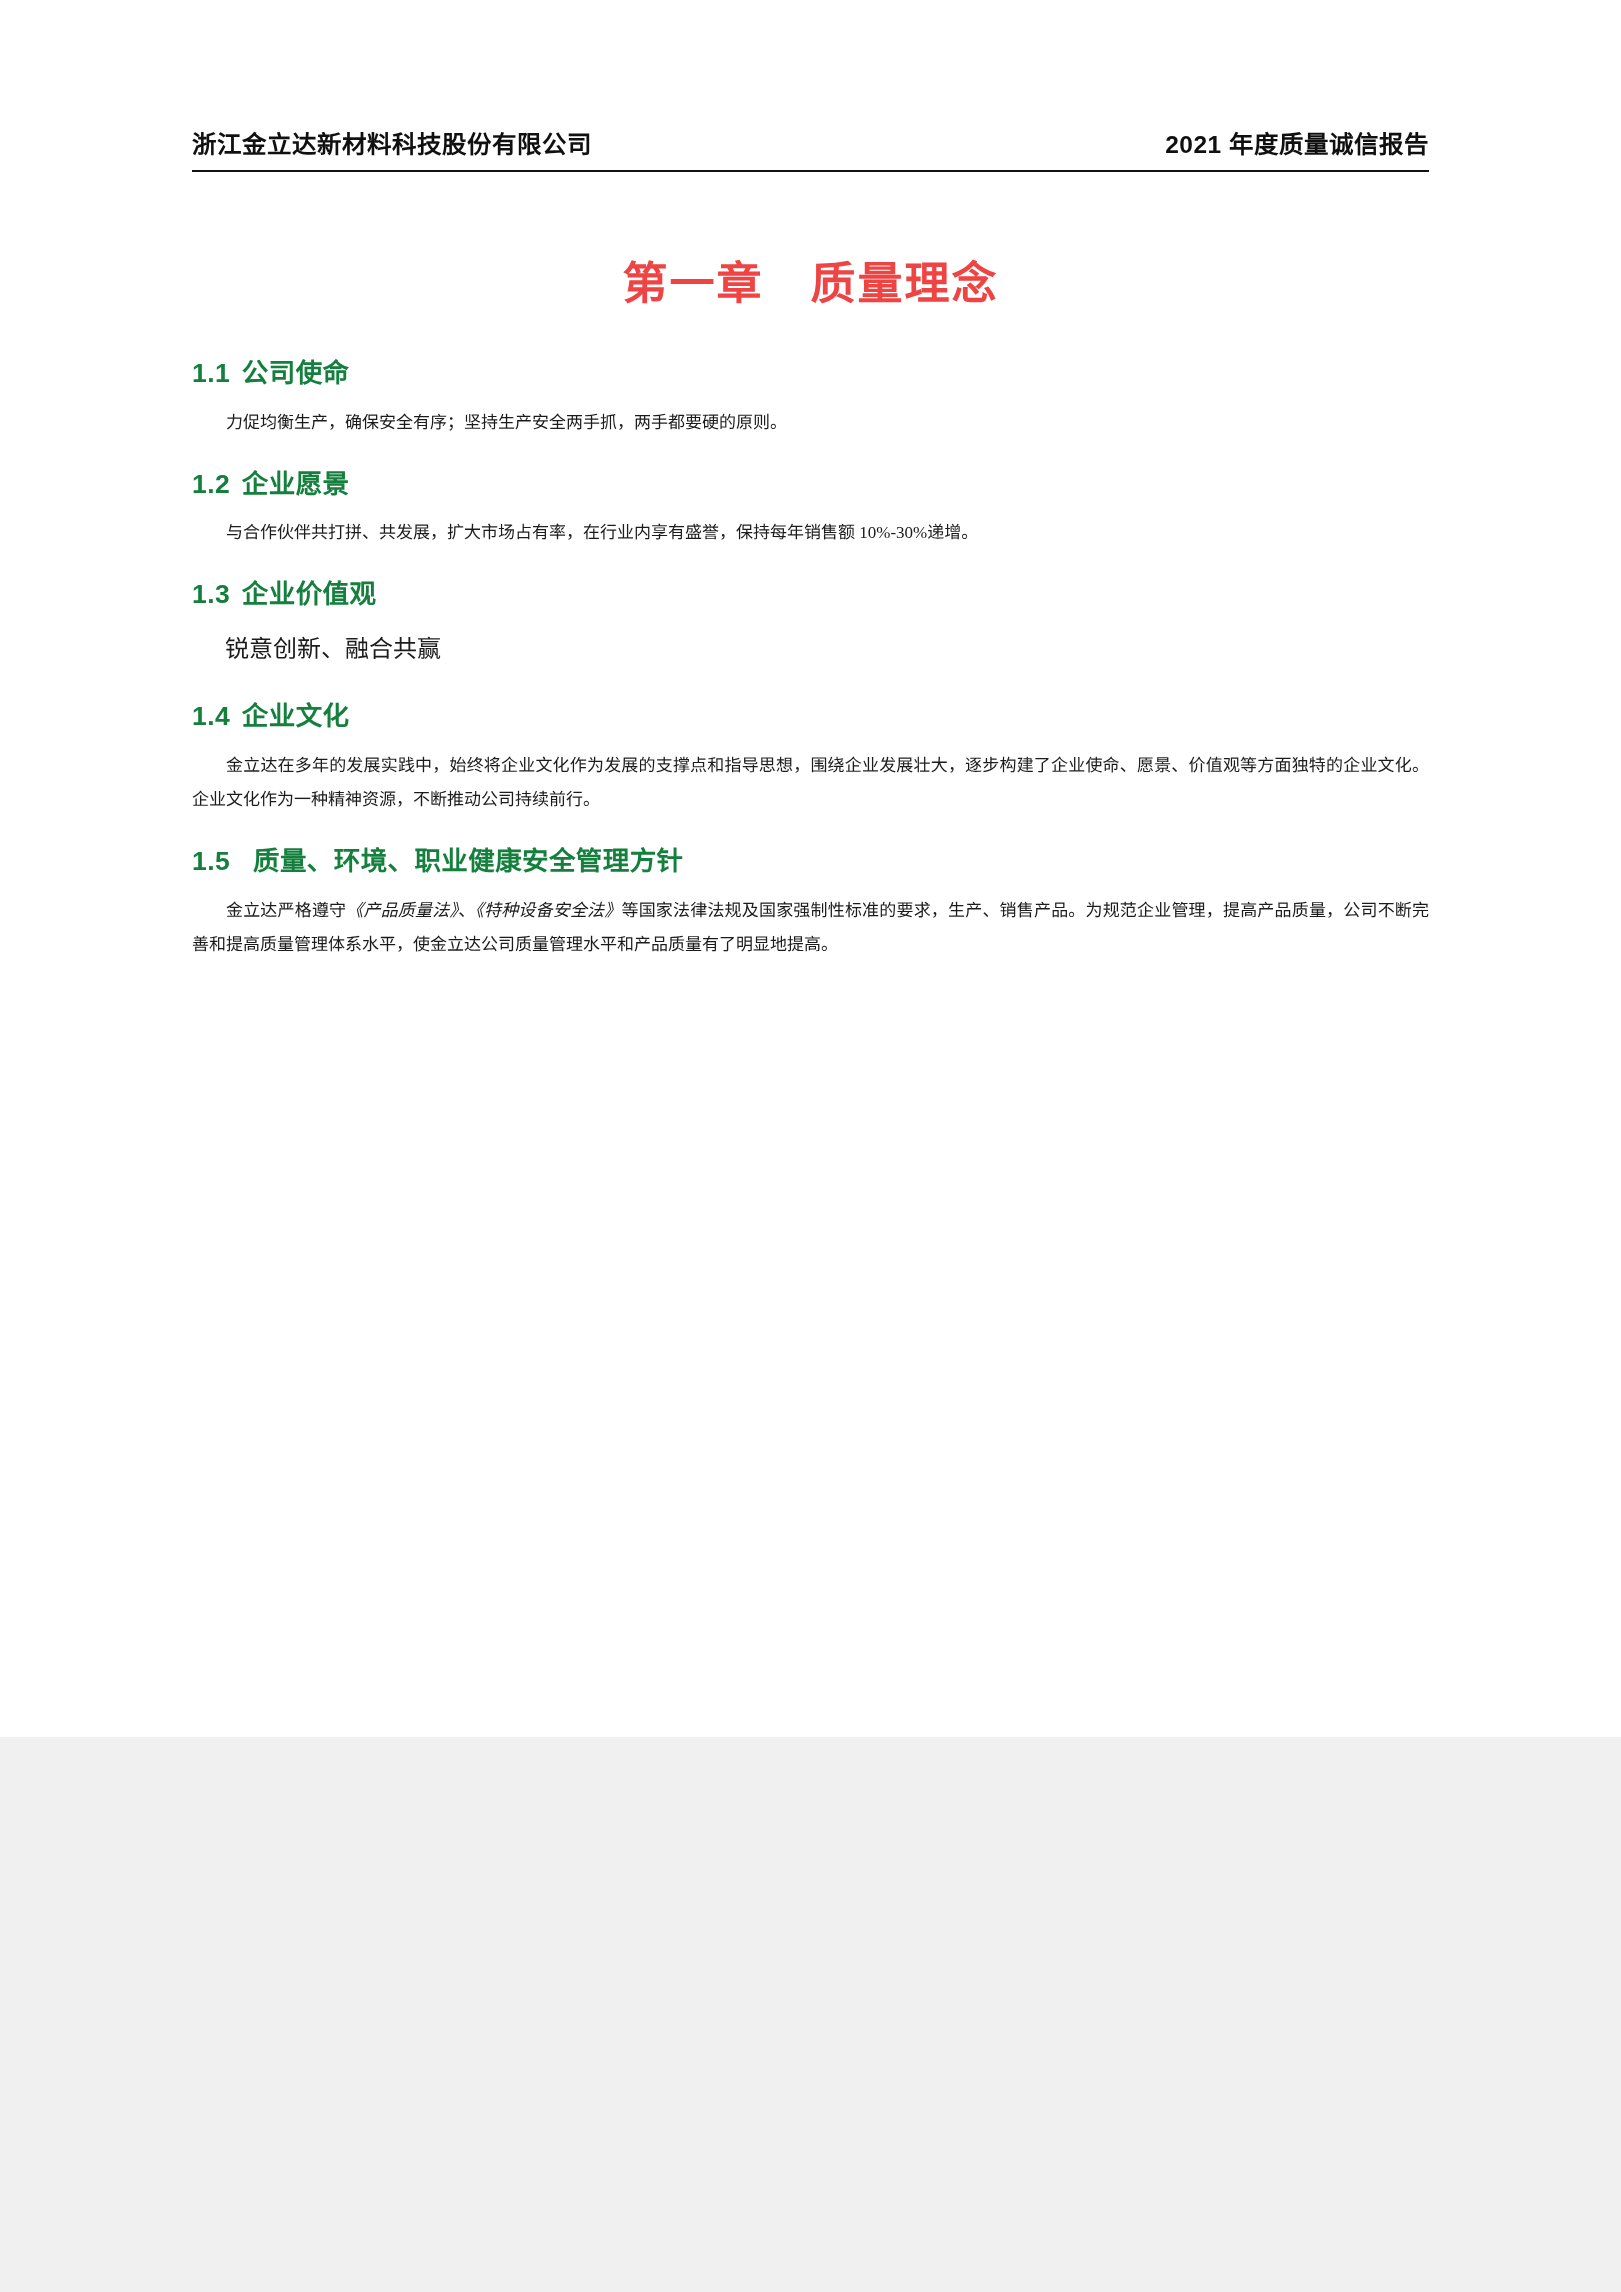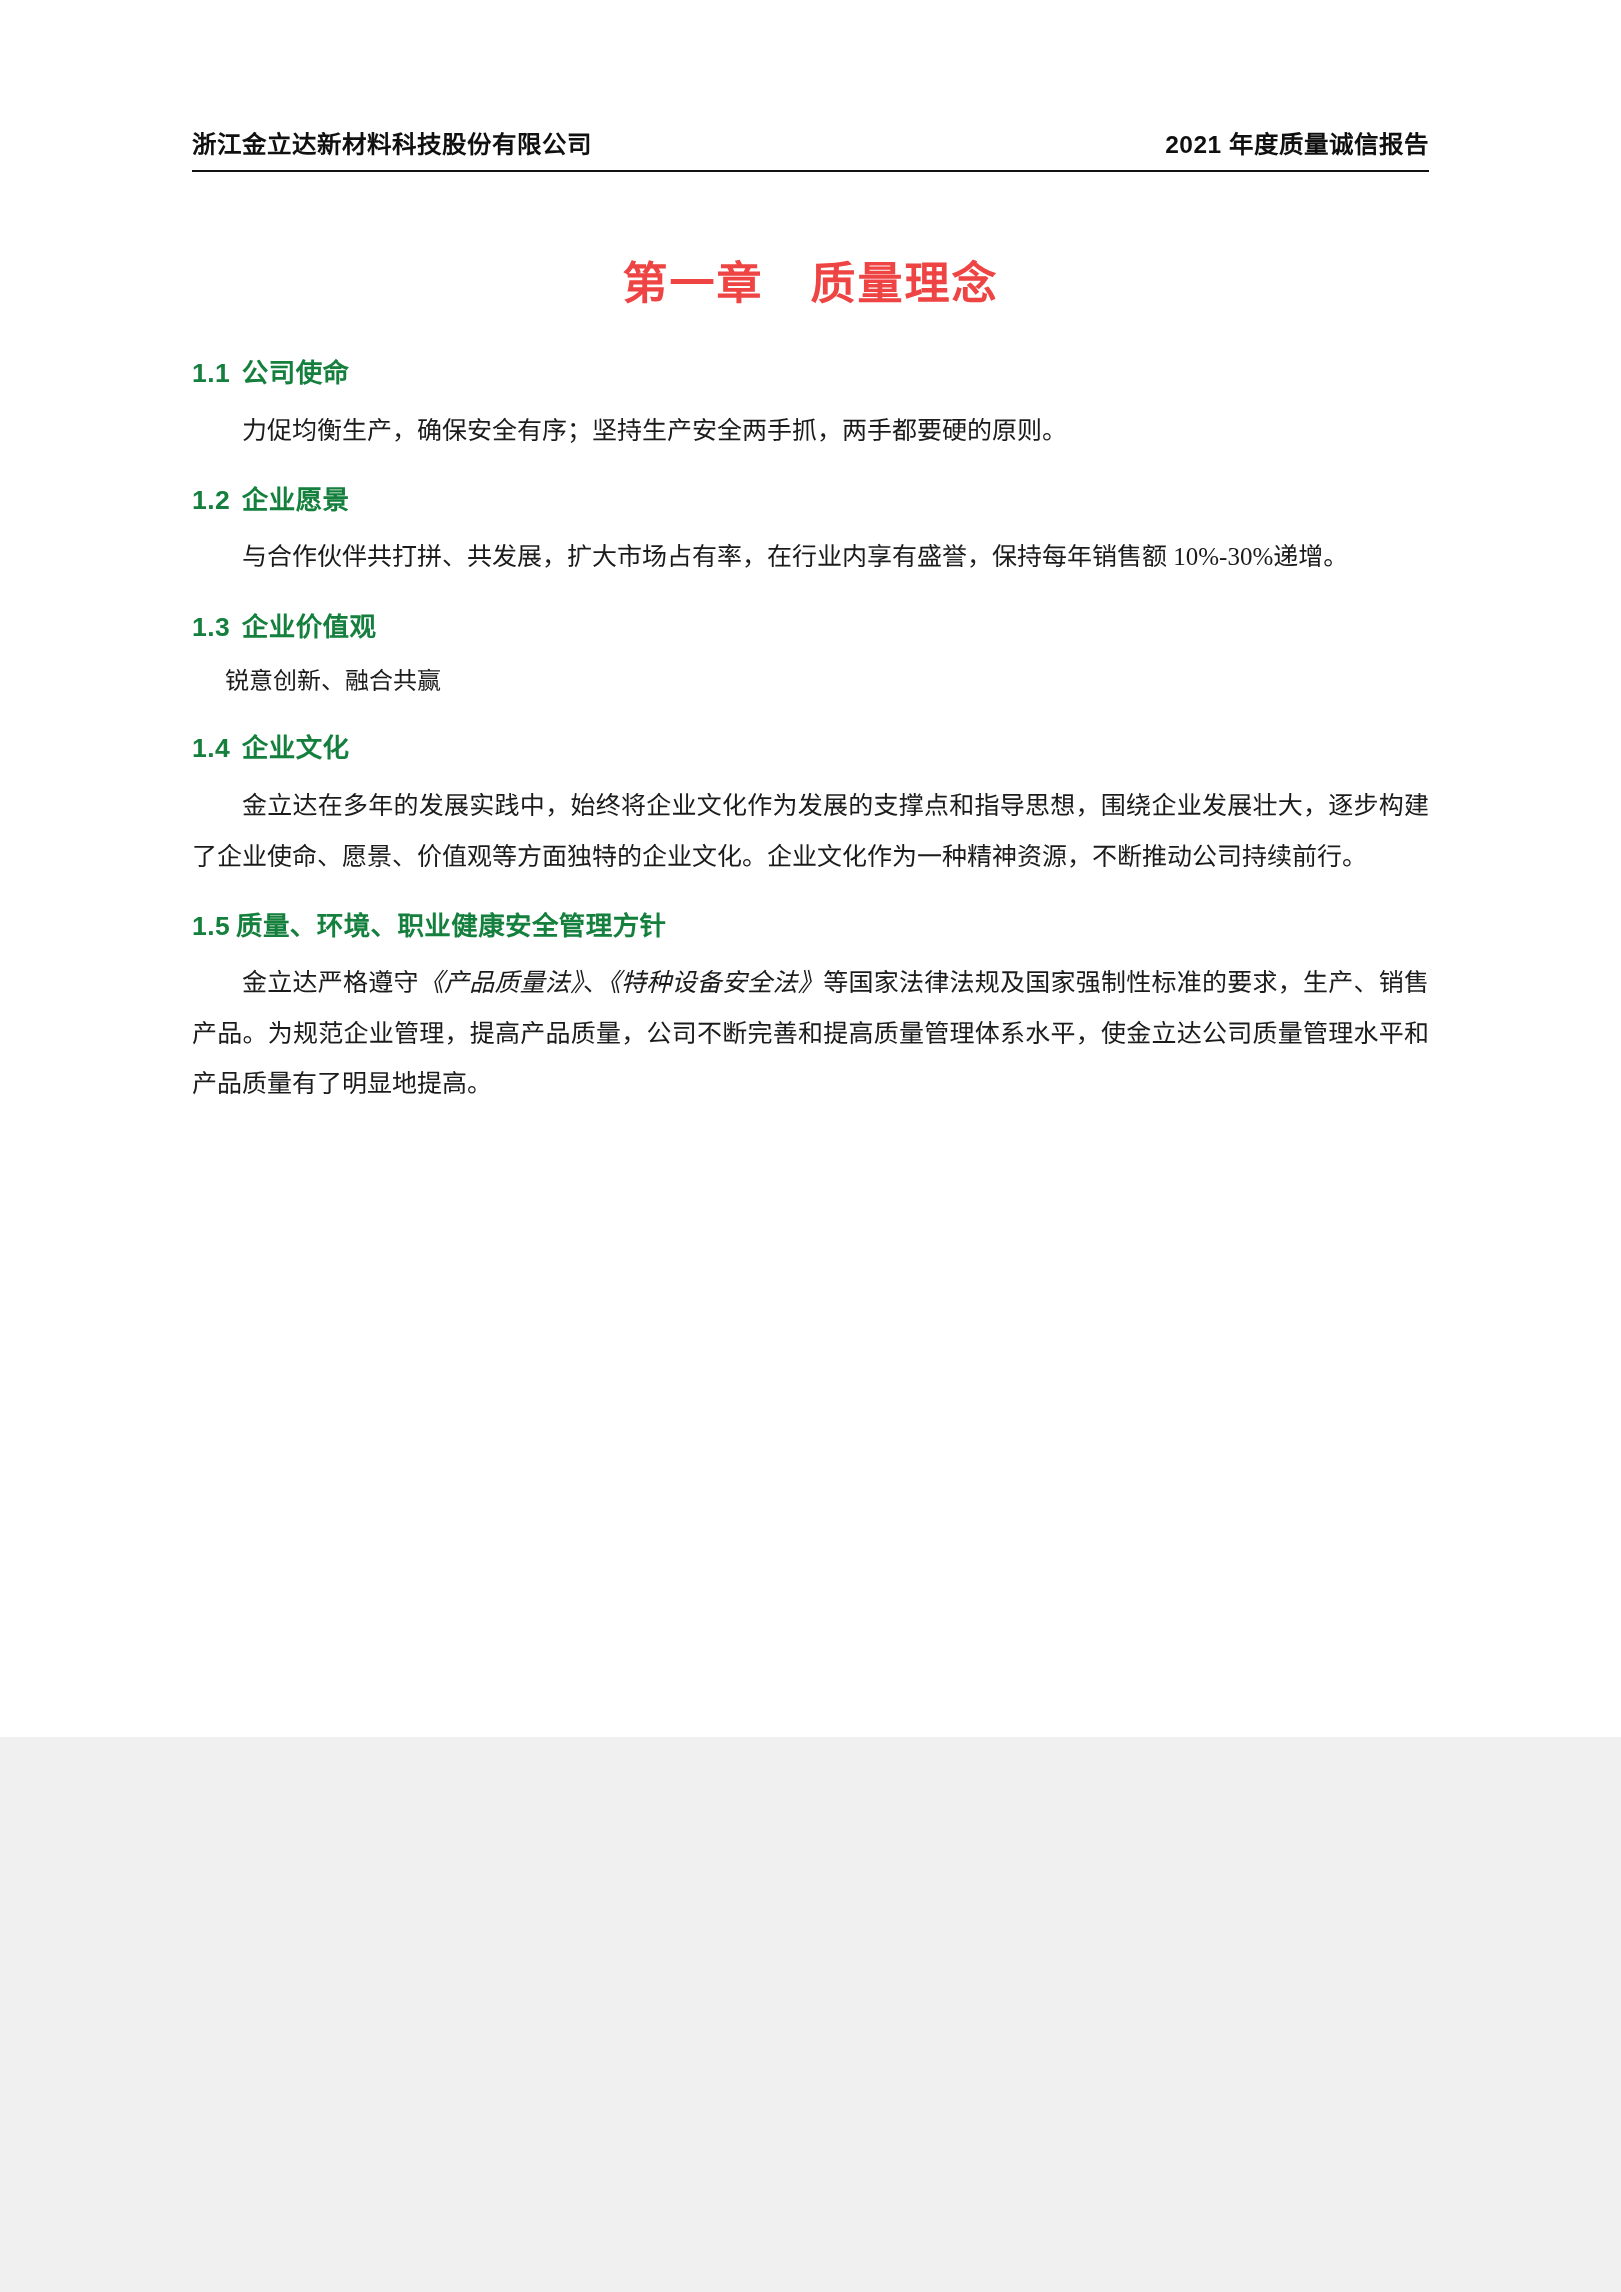--- a/index.html
+++ b/index.html
@@ -70,25 +70,25 @@
     font-size: 26.5px;
     margin: 0 0 5.9px 0;
     padding: 0;
     color: #15803d;
     letter-spacing: 0.4px;
   }
   h2.section .num {
     display: inline-block;
     margin-right: 11.8px;
   }
-  h2.section.tight .num { margin-right: 6px; }
+  h2.section.tight .num { margin-right: 23px; }
 
   p.body {
     font-family: "Liberation Serif", "DejaVu Serif", serif;
-    font-size: 25px;
+    font-size: 17px;
     line-height: 2.02;
     text-align: justify;
     text-justify: inter-ideograph;
     margin: 0;
     text-indent: 2em;
     color: #1b1b1b;
   }
 
   p.motto {
     font-family: "Liberation Serif", "DejaVu Serif", serif;

